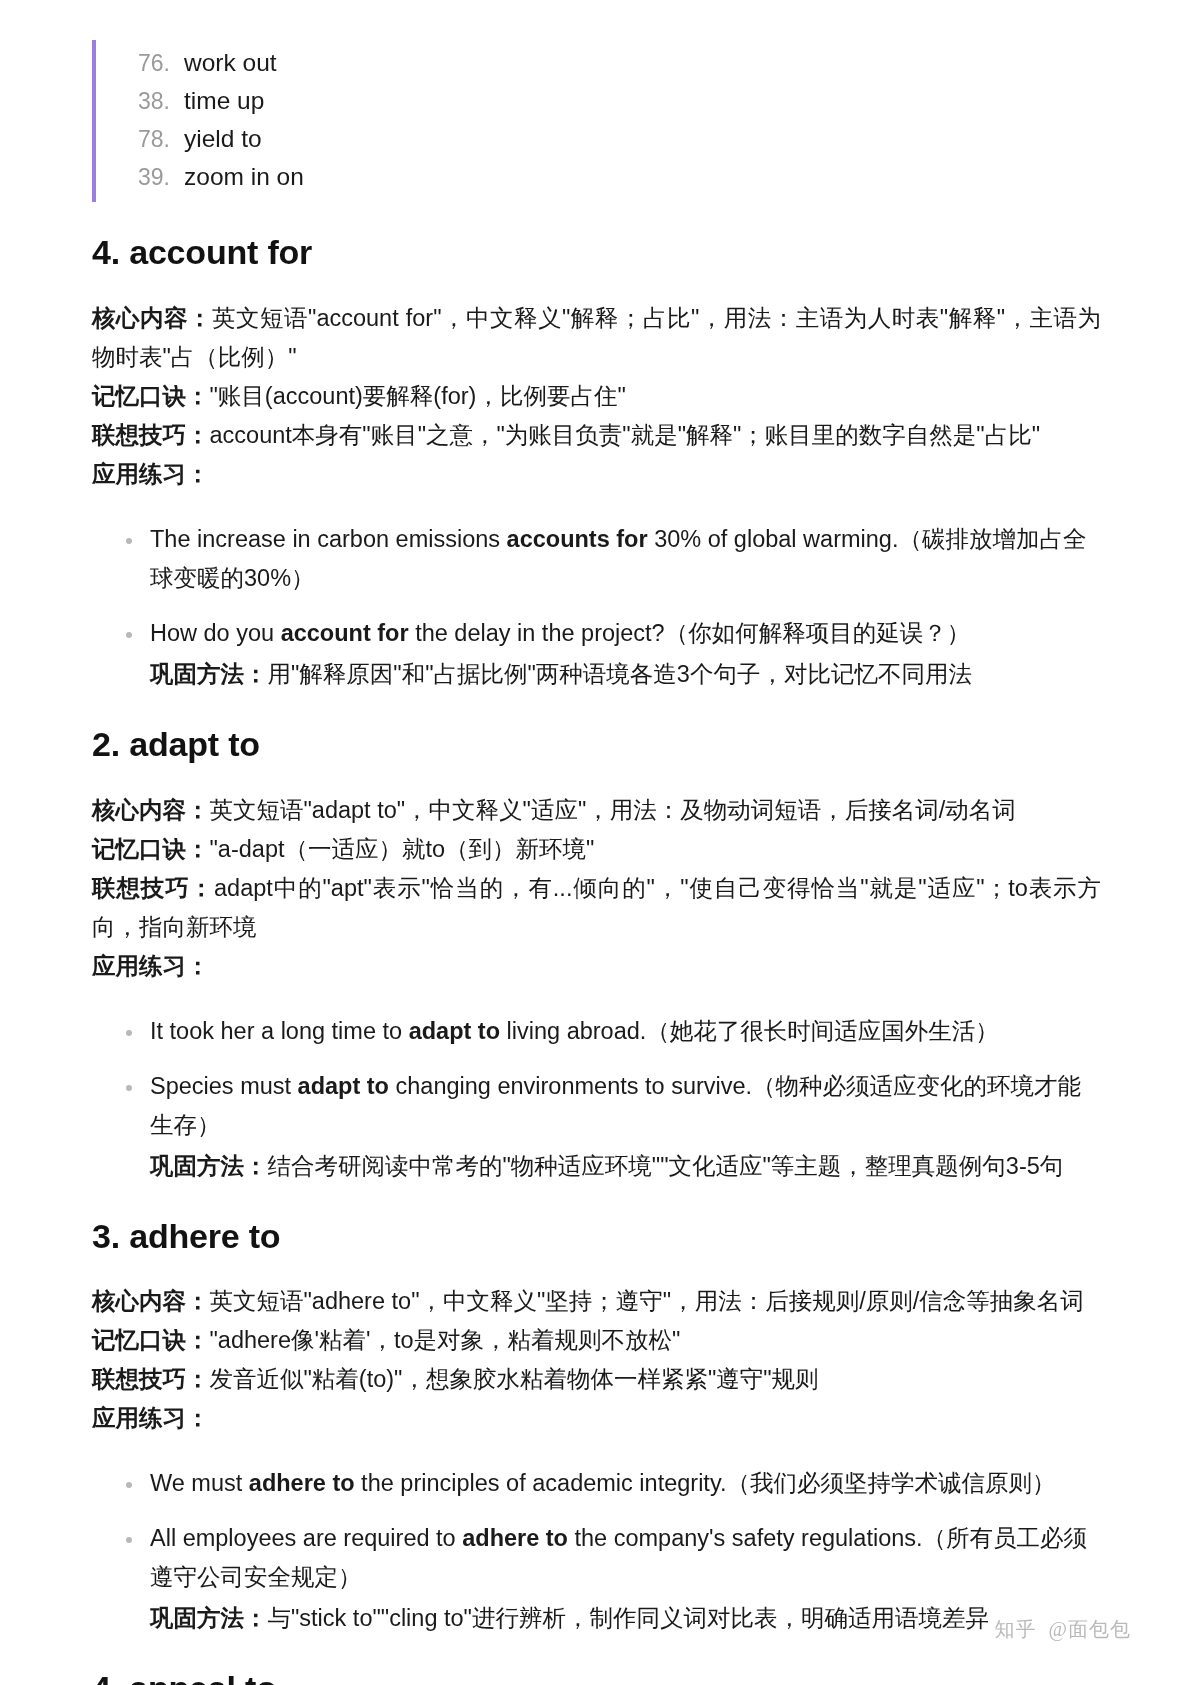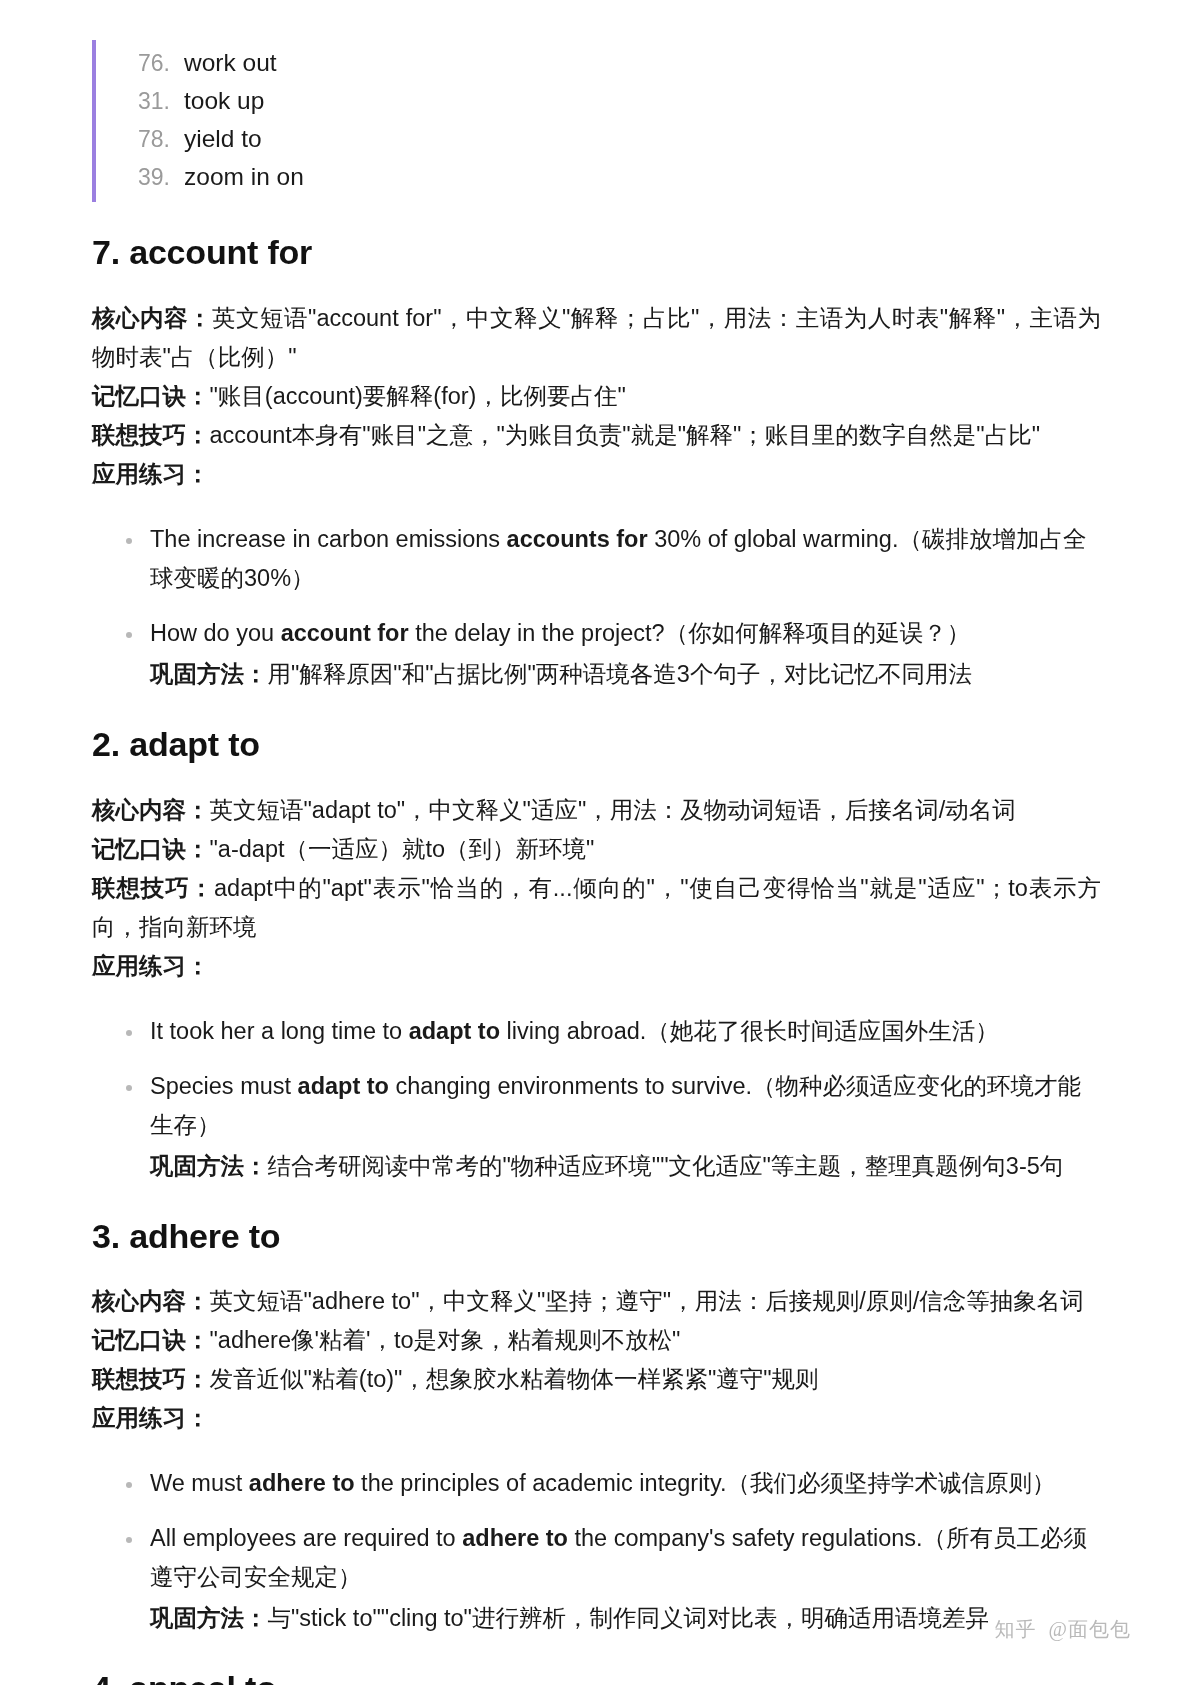--- a/index.html
+++ b/index.html
@@ -123,35 +123,35 @@
 
 <div class="page">
 
   <div class="quote-list">
     <ol>
       <li>
         <span class="quote-num">76.</span>
         <span class="quote-text">work out</span>
       </li>
       <li>
-        <span class="quote-num">31.</span>
-        <span class="quote-text">took up</span>
+        <span class="quote-num">38.</span>
+        <span class="quote-text">time up</span>
       </li>
       <li>
         <span class="quote-num">78.</span>
         <span class="quote-text">yield to</span>
       </li>
       <li>
         <span class="quote-num">39.</span>
         <span class="quote-text">zoom in on</span>
       </li>
     </ol>
   </div>
 
-  <h2 class="section-title">7. account for</h2>
+  <h2 class="section-title">4. account for</h2>
   <div class="attr-block">
     <p class="attr-line">
       <span class="attr-label">核心内容：</span><span>英文短语"account for"，中文释义"解释；占比"，用法：主语为人时表"解释"，主语为物时表"占（比例）"</span>
     </p>
     <p class="attr-line">
       <span class="attr-label">记忆口诀：</span><span>"账目(account)要解释(for)，比例要占住"</span>
     </p>
     <p class="attr-line">
       <span class="attr-label">联想技巧：</span><span>account本身有"账目"之意，"为账目负责"就是"解释"；账目里的数字自然是"占比"</span>
     </p>

